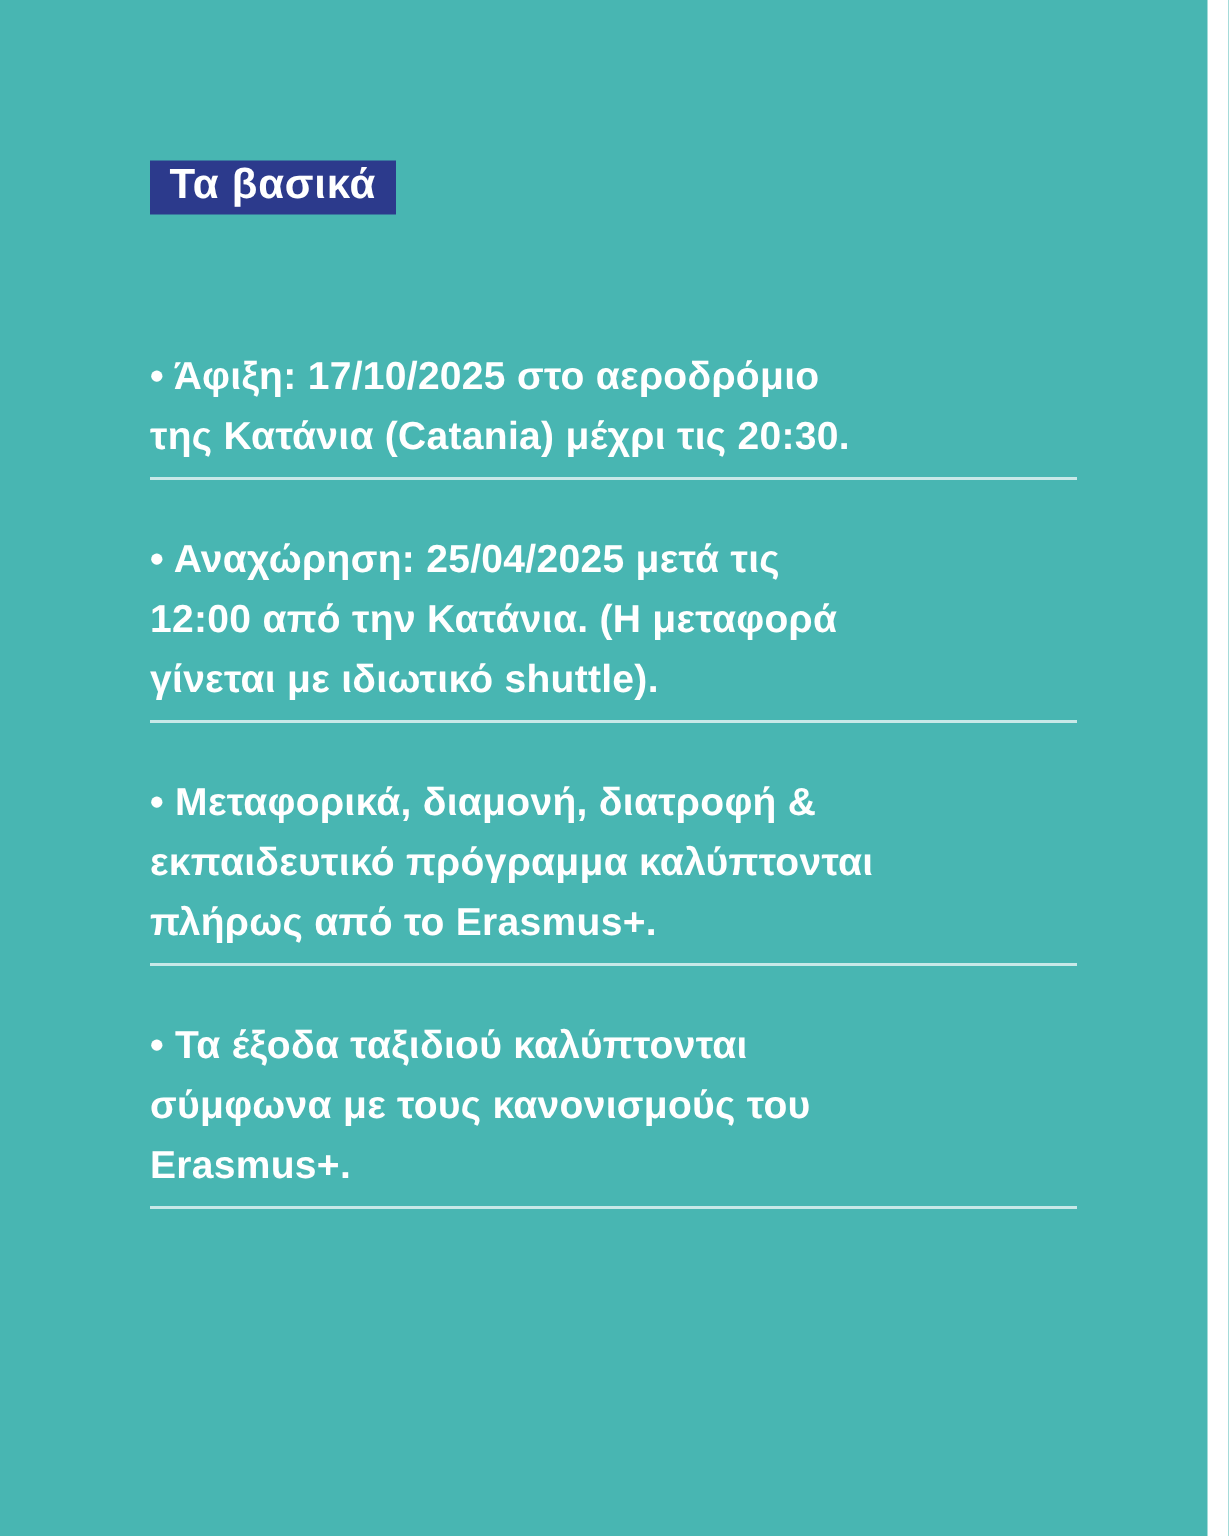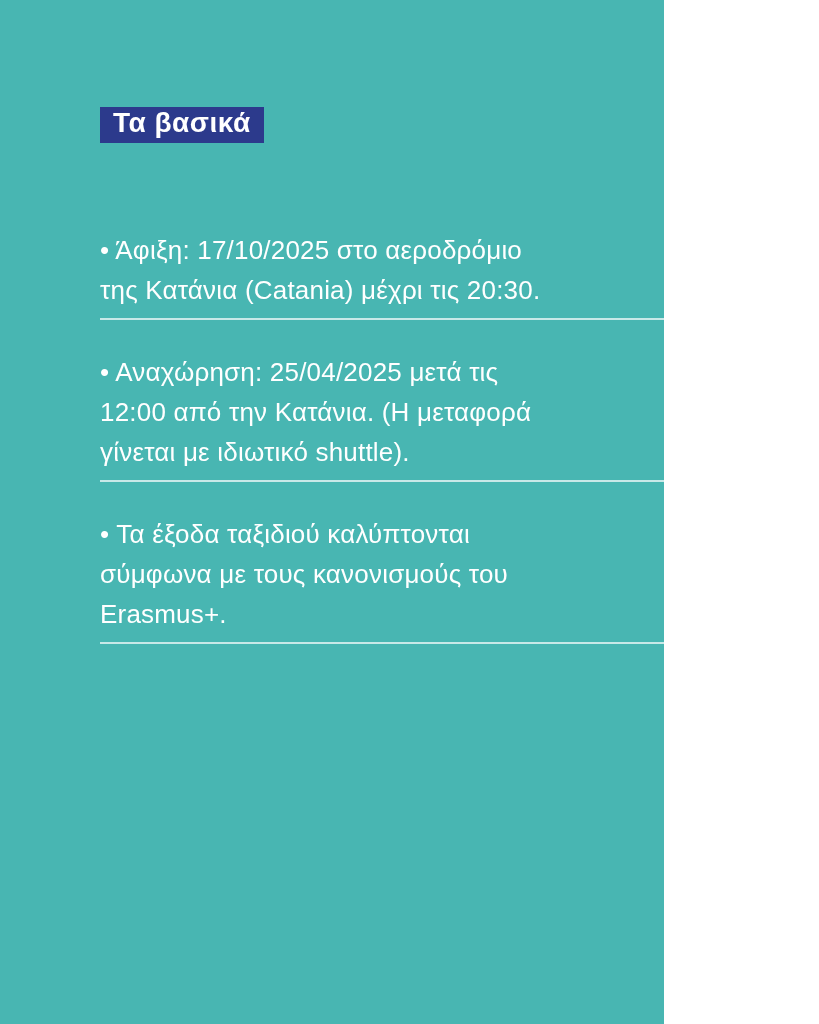--- a/index.html
+++ b/index.html
@@ -6,21 +6,21 @@
     --bg: #48B6B2;
     --badge: #2C3A8C;
     --text: #FFFFFF;
     --divider: rgba(255,255,255,0.7);
   }
   * { margin: 0; padding: 0; box-sizing: border-box; }
   html, body {
     font-family: "Liberation Sans", "DejaVu Sans", sans-serif;
   }
   .page {
-    width: 664px;
+    width: 805px;
     height: 1024px;
     background: var(--bg);
     overflow: hidden;
     position: relative;
   }
   .badge {
     display: inline-block;
     margin: 107px 0 0 100px;
     background: var(--badge);
     padding: 2px 13px 6px 13px;
@@ -37,20 +37,21 @@
     margin-top: 87px;
     width: 618px;
   }
   .item .item-text {
     margin-top: 32px;
     color: var(--text);
     font-size: 26px;
     line-height: 40px;
     white-space: pre-line;
     letter-spacing: 0.2px;
+    font-weight: bold;
   }
   .divider {
     border: none;
     border-top: 2px solid var(--divider);
     margin-top: 8px;
     width: 100%;
     height: 0;
   }
 </style>
 </head>
@@ -70,20 +71,26 @@
       <hr class="divider">
     </div>
 
     <div class="item">
       <p class="item-text">• Αναχώρηση: 25/04/2025 μετά τις
 12:00 από την Κατάνια. (Η μεταφορά
 γίνεται με ιδιωτικό shuttle).</p>
       <hr class="divider">
     </div>
 
+    <div class="item">
+      <p class="item-text">• Μεταφορικά, διαμονή, διατροφή &amp;
+εκπαιδευτικό πρόγραμμα καλύπτονται
+πλήρως από το Erasmus+.</p>
+      <hr class="divider">
+    </div>
 
     <div class="item">
       <p class="item-text">• Τα έξοδα ταξιδιού καλύπτονται
 σύμφωνα με τους κανονισμούς του
 Erasmus+.</p>
       <hr class="divider">
     </div>
 
   </div>
 </div>

